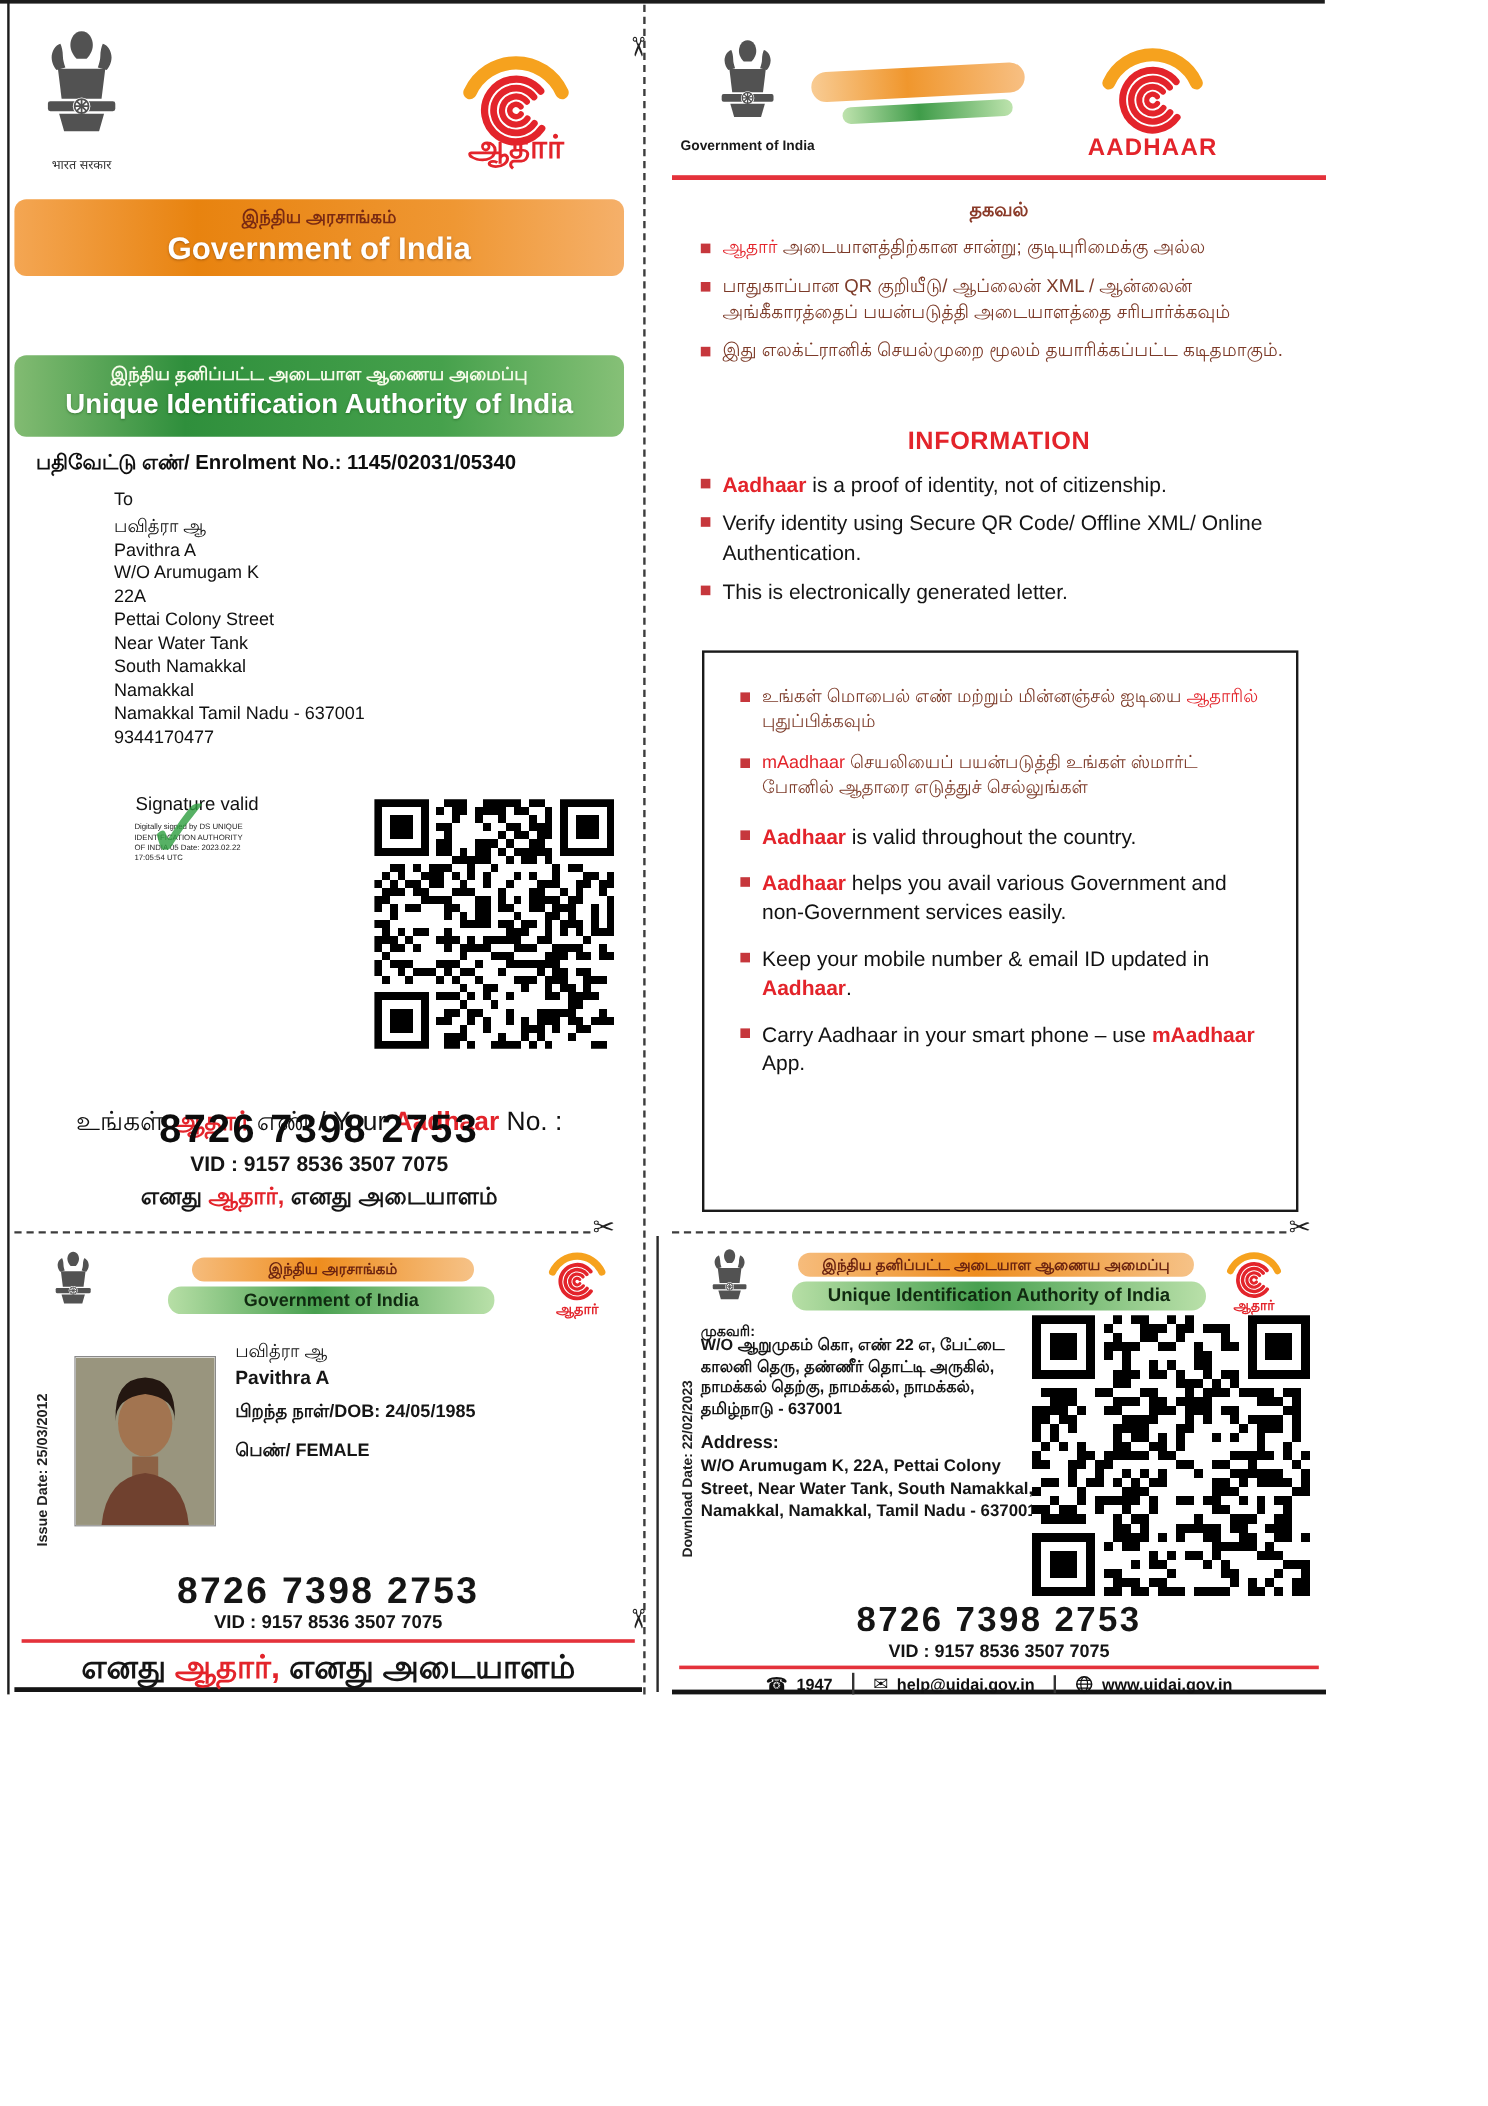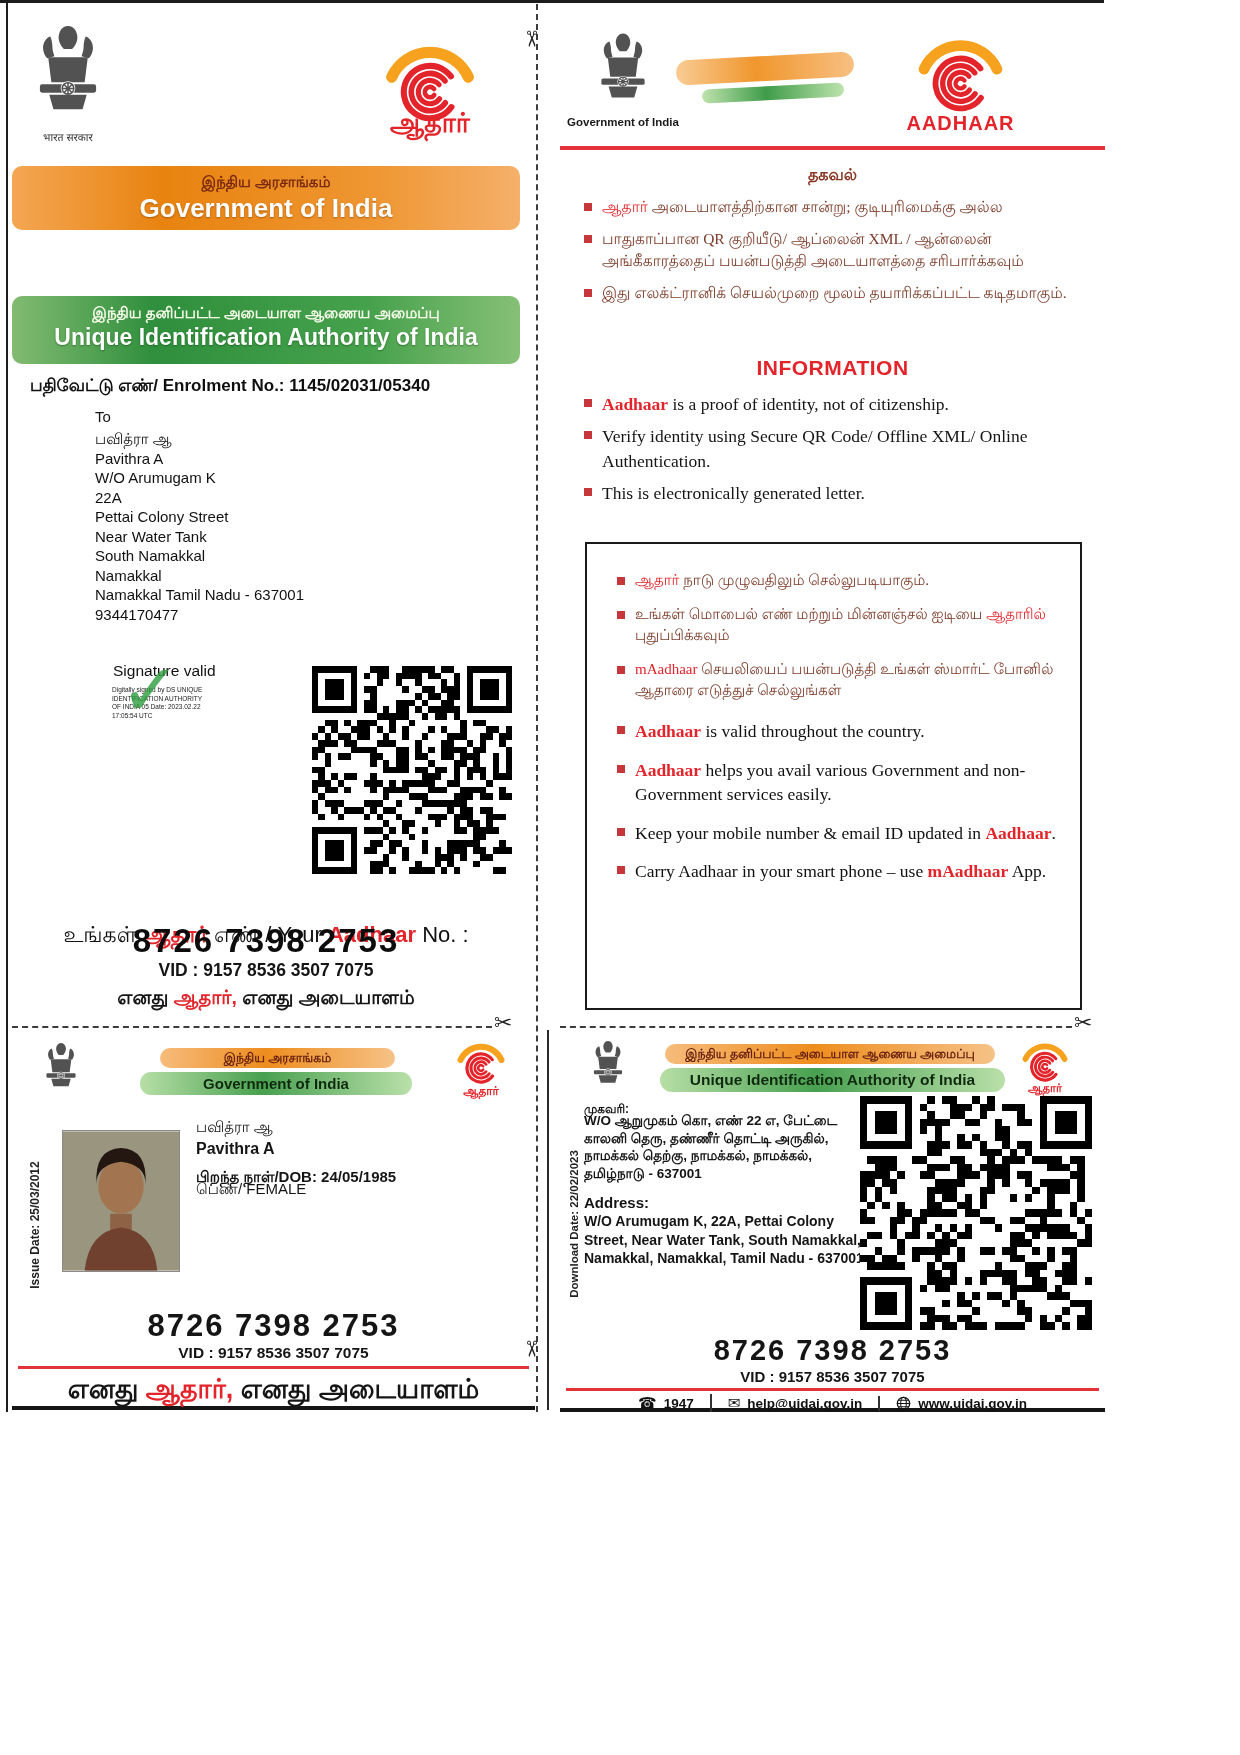--- a/index.html
+++ b/index.html
@@ -66,21 +66,21 @@
   .sw-g2 { left:702px; top:86px; width:142px; height:14px; transform:rotate(-3deg); background:linear-gradient(90deg,#bfe3ae,#3f9c49 45%,#bde3ad); }
   .logo2 { position:absolute; left:903px; top:30px; width:115px; height:82px; }
   .logo2 svg { width:100%; height:100%; }
   .logo2-text { position:absolute; left:893px; top:112px; width:135px; text-align:center; font-size:20px; font-weight:700; letter-spacing:1px; color:#e3242b; }
   .rule-red { position:absolute; left:560px; top:146px; width:545px; height:4px; background:#e4323b; }
   .takaval { position:absolute; left:560px; top:166px; width:545px; text-align:center; font-size:16px; font-weight:600; color:#8a3a28; }
 
   ul.bl { list-style:none; }
   li.bi { display:flex; align-items:flex-start; }
   .sq { flex:0 0 auto; width:8px; height:8px; background:#c6373c; margin:7px 10px 0 0; }
-  .bt { display:block;font-family:Liberation Serif, serif; }
+  .bt { display:block; }
 
   .tb-list { position:absolute; left:584px; top:196px; width:505px; }
   .tb-list li { margin-bottom:10px; }
   .tb-list .bt { font-size:15.5px; line-height:22px; color:#7c3a28; }
 
   .information { position:absolute; left:560px; top:356px; width:545px; text-align:center; font-size:21px; font-weight:700; color:#e3242b; letter-spacing:.5px; }
 
   .ib-list { position:absolute; left:584px; top:392px; width:505px; }
   .ib-list li { margin-bottom:7px; }
   .ib-list .bt { font-size:17.5px; line-height:25px; color:#151515; }
@@ -104,21 +104,21 @@
   .cf-emblem { position:absolute; left:30px; top:10px; width:38px; height:54px; }
   .cf-emblem svg, .cb-emblem svg, .cf-logo svg, .cb-logo svg, .cf-photo svg { width:100%; height:100%; }
   .cf-sw-o { position:absolute; left:148px; top:16px; width:235px; height:20px; border-radius:10px; background:linear-gradient(90deg,#f6bc7c,#ee8d1e 45%,#f6c287); text-align:center; font-size:12.5px; line-height:20px; color:#6b2310; font-weight:600; }
   .cf-sw-g { position:absolute; left:128px; top:40px; width:272px; height:23px; border-radius:11px; background:linear-gradient(90deg,#b7dfa6,#48a050 45%,#b9e0a9); text-align:center; font-size:15px; line-height:23px; color:#102a10; font-weight:700; }
   .cf-logo { position:absolute; left:438px; top:6px; width:62px; height:46px; }
   .cf-logo-text { position:absolute; left:434px; top:52px; width:70px; text-align:center; font-size:12px; font-weight:700; color:#e3242b; }
   .cf-photo { position:absolute; left:50px; top:98px; width:118px; height:142px; border:1px solid #8a8a8a; }
   .cf-name-ta { position:absolute; left:184px; top:86px;  font-size:15px; }
   .cf-name-en { position:absolute; left:184px; top:108px; font-size:16px; font-weight:700; }
   .cf-dob     { position:absolute; left:184px; top:136px; font-size:15px; font-weight:600; }
-  .cf-gender  { position:absolute; left:184px; top:148px; font-size:15px; font-weight:400; }
+  .cf-gender  { position:absolute; left:184px; top:168px; font-size:15px; font-weight:700; }
   .cf-number  { position:absolute; left:0; top:276px; width:523px; text-align:center; font-size:31px; font-weight:700; letter-spacing:2px; }
   .cf-vid     { position:absolute; left:0; top:312px; width:523px; text-align:center; font-size:15.5px; font-weight:700; }
   .cf-redline { position:absolute; left:6px; top:334px; width:511px; height:3px; background:#e4323b; }
   .cf-tagline { position:absolute; left:0; top:342px; width:523px; text-align:center; font-size:27px; font-weight:700; }
 
   .cb-emblem { position:absolute; left:30px; top:8px; width:36px; height:52px; }
   .cb-sw-o { position:absolute; left:105px; top:12px; width:330px; height:20px; border-radius:10px; background:linear-gradient(90deg,#f6bc7c,#ee8d1e 45%,#f6c287); text-align:center; font-size:12.5px; line-height:20px; color:#6b2310; font-weight:600; }
   .cb-sw-g { position:absolute; left:100px; top:36px; width:345px; height:24px; border-radius:12px; background:linear-gradient(90deg,#b7dfa6,#48a050 45%,#b9e0a9); text-align:center; font-size:15.5px; line-height:24px; color:#102a10; font-weight:700; }
   .cb-logo { position:absolute; left:455px; top:6px; width:60px; height:44px; }
   .cb-logo-text { position:absolute; left:451px; top:50px; width:68px; text-align:center; font-size:11.5px; font-weight:700; color:#e3242b; }
@@ -649,24 +649,20 @@
           <span class="bt"><span>Verify identity using Secure QR Code/ Offline XML/ Online Authentication.</span><span class="red"></span><span></span></span>
         </li>
       <li class="bi">
           <span class="sq"></span>
           <span class="bt"><span>This is electronically generated letter.</span><span class="red"></span><span></span></span>
         </li>
     </ul>
 
     <div class="info-box">
       <ul class="bl box-t">
-        <li class="bi">
-            <span class="sq"></span>
-            <span class="bt"><span></span><span class="red">ஆதார்</span><span> நாடு முழுவதிலும் செல்லுபடியாகும்.</span></span>
-          </li>
         <li class="bi">
             <span class="sq"></span>
             <span class="bt"><span>உங்கள் மொபைல் எண் மற்றும் மின்னஞ்சல் ஐடியை </span><span class="red">ஆதாரில்</span><span> புதுப்பிக்கவும்</span></span>
           </li>
         <li class="bi">
             <span class="sq"></span>
             <span class="bt"><span class="red">mAadhaar</span><span> செயலியைப் பயன்படுத்தி உங்கள் ஸ்மார்ட் போனில் ஆதாரை எடுத்துச் செல்லுங்கள்</span></span>
           </li>
       </ul>
       <ul class="bl box-e">

